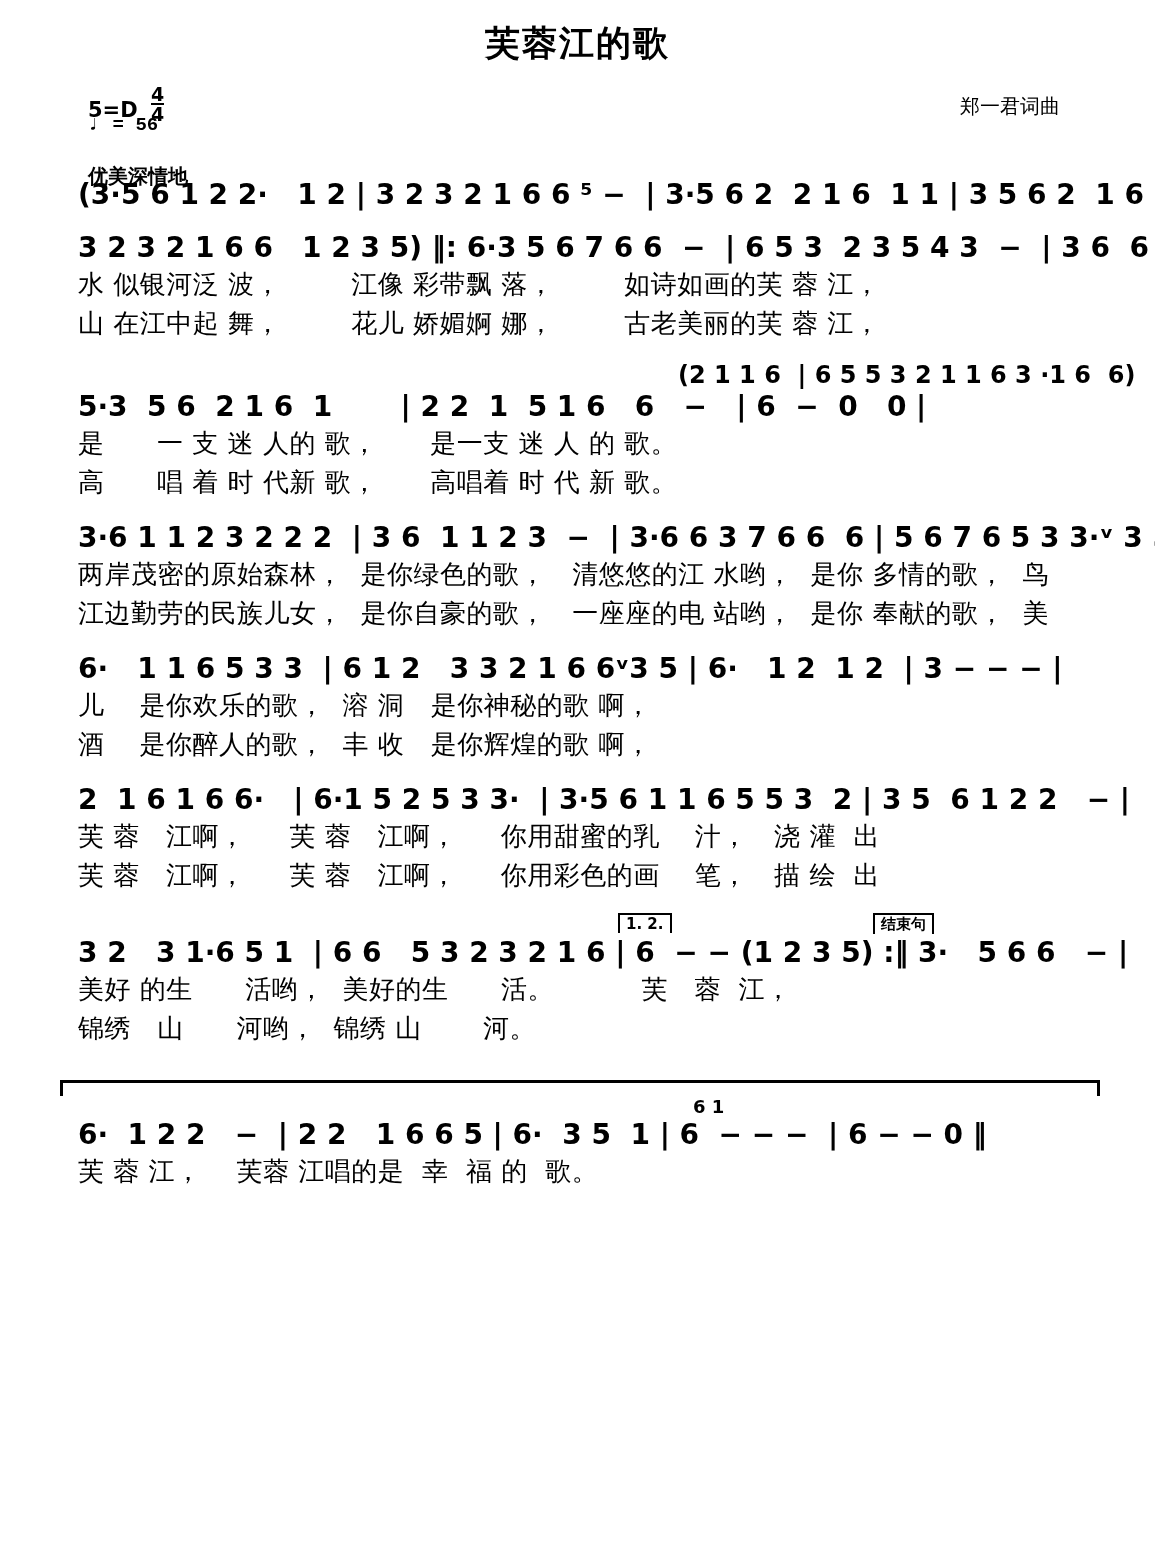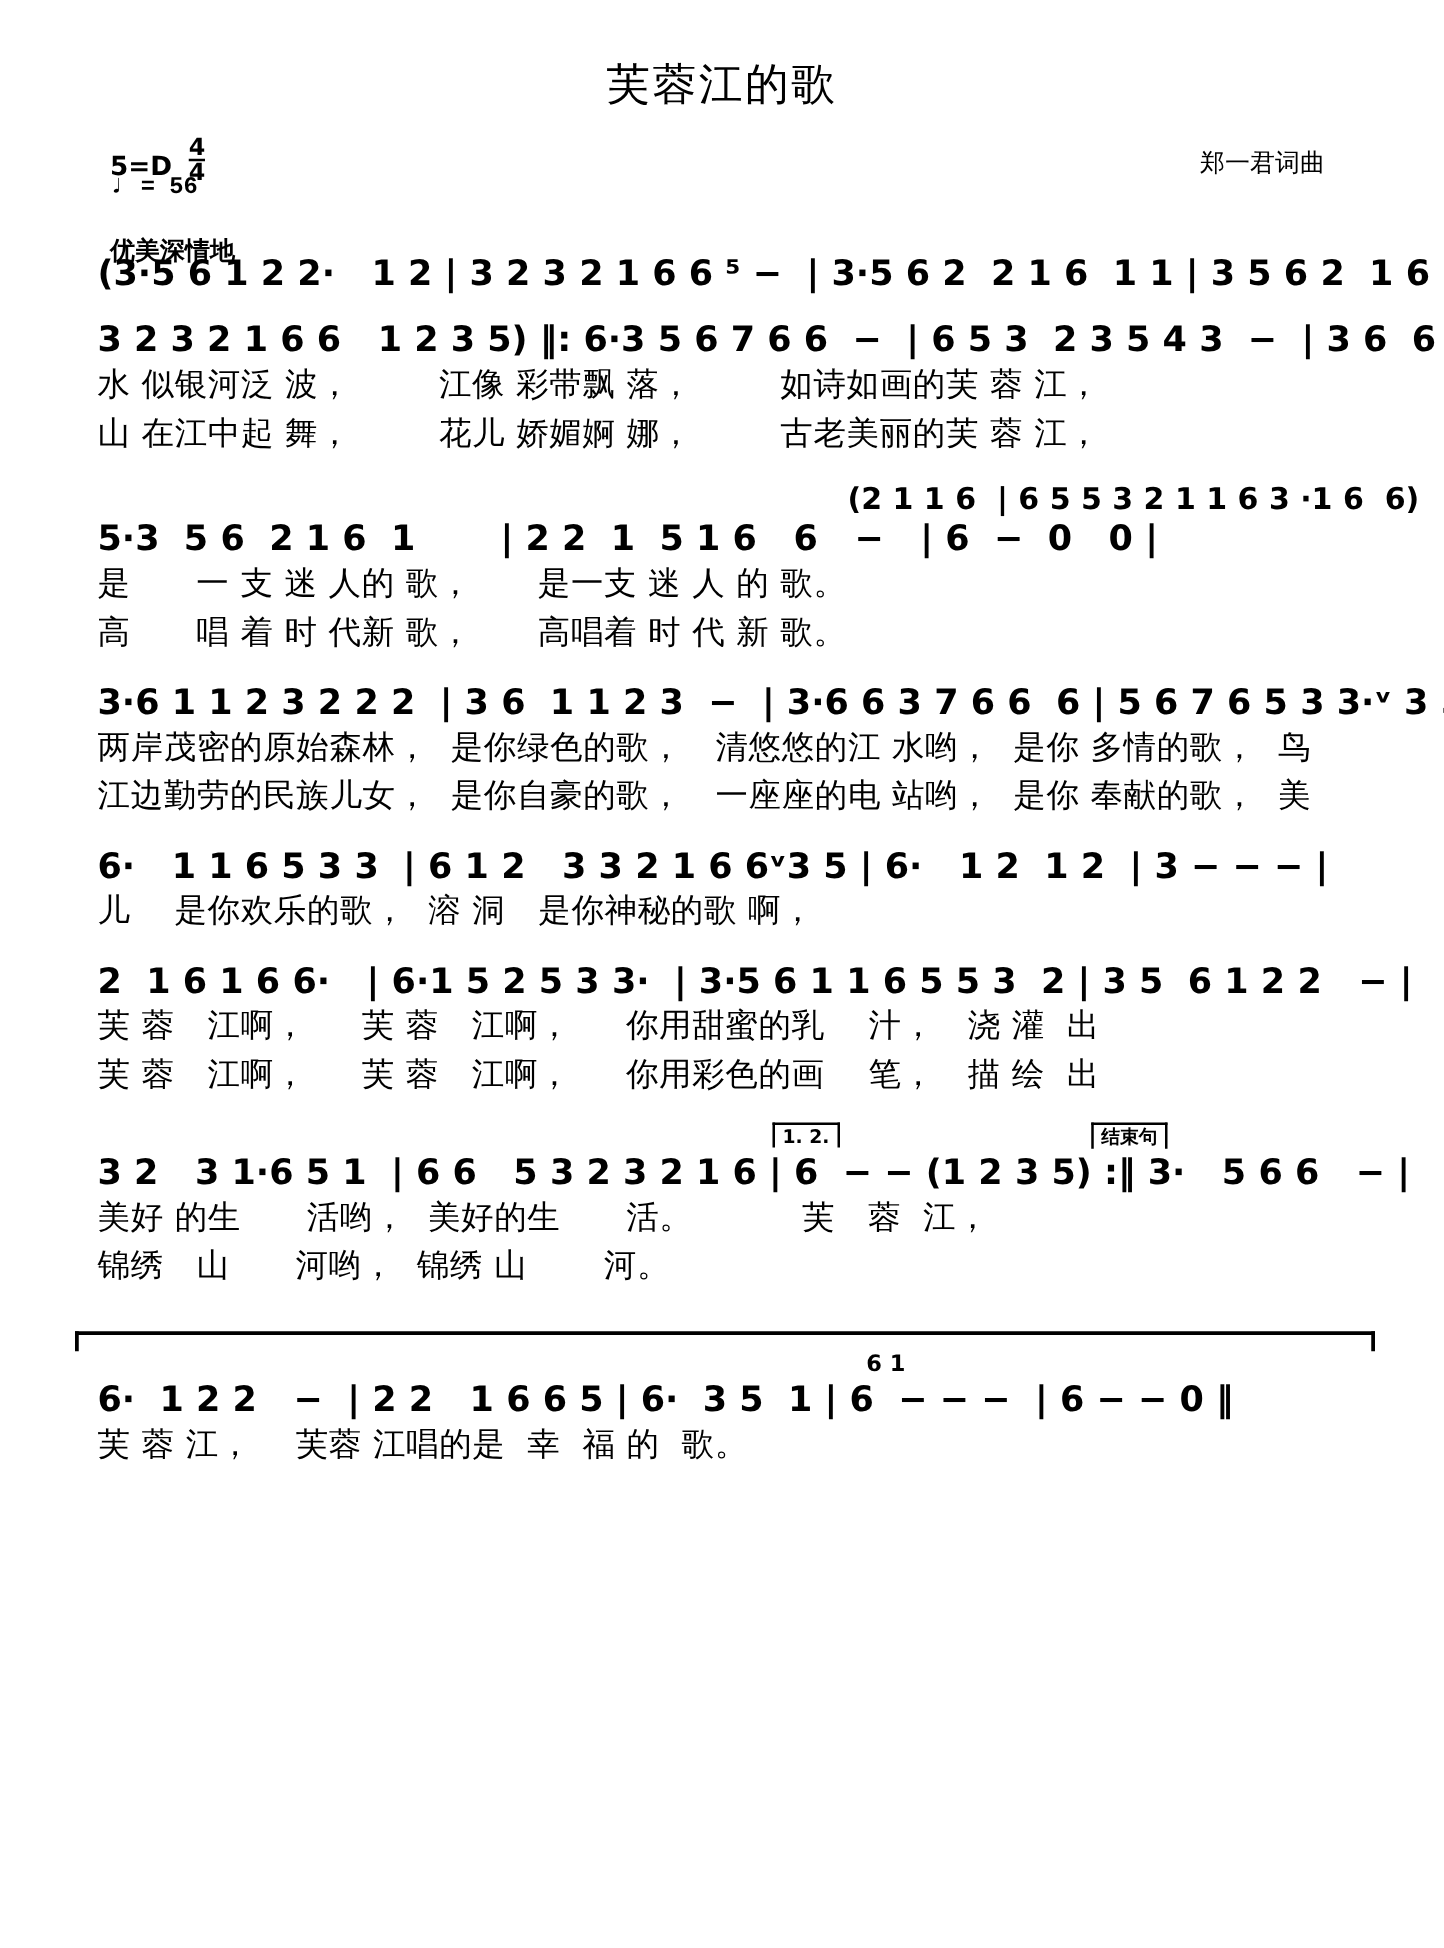--- a/index.html
+++ b/index.html
@@ -16,24 +16,24 @@
     overflow: hidden;
   }
   .sheet {
     position: relative;
     width: 1155px;
     height: 1558px;
   }
   .title {
     text-align: center;
     font-family: "DejaVu Sans", sans-serif;
-    font-weight: normal;
+    font-weight: bold;
     font-size: 35px;
     letter-spacing: 2px;
-    margin-top: 44px;
+    margin-top: 20px;
   }
   .hdr {
     position: relative;
     height: 110px;
   }
   .key-sig {
     position: absolute;
     left: 88px;
     top: 18px;
     font-family: "DejaVu Sans", sans-serif;
@@ -172,20 +172,21 @@
   <div class="system">
     <div class="notes">3·6 1 1 2 3 2 2 2  | 3 6  1 1 2 3  −  | 3·6 6 3 7 6 6  6 | 5 6 7 6 5 3 3·ᵛ 3 5 |</div>
     <div class="lyric">两岸茂密的原始森林，  是你绿色的歌，   清悠悠的江 水哟，  是你 多情的歌，  鸟</div>
     <div class="lyric">江边勤劳的民族儿女，  是你自豪的歌，   一座座的电 站哟，  是你 奉献的歌，  美</div>
   </div>
   <div class="rowgap"></div>
 
   <div class="system">
     <div class="notes">6·   1 1 6 5 3 3  | 6 1 2   3 3 2 1 6 6ᵛ3 5 | 6·   1 2  1 2  | 3 − − − |</div>
     <div class="lyric">儿    是你欢乐的歌，  溶 洞   是你神秘的歌 啊，</div>
+    <div class="lyric">酒    是你醉人的歌，  丰 收   是你辉煌的歌 啊，</div>
   </div>
   <div class="rowgap"></div>
 
   <div class="system">
     <div class="notes">2  1 6 1 6 6·   | 6·1 5 2 5 3 3·  | 3·5 6 1 1 6 5 5 3  2 | 3 5  6 1 2 2   − |</div>
     <div class="lyric">芙 蓉   江啊，     芙 蓉   江啊，     你用甜蜜的乳    汁，   浇 灌  出</div>
     <div class="lyric">芙 蓉   江啊，     芙 蓉   江啊，     你用彩色的画    笔，   描 绘  出</div>
   </div>
   <div class="rowgap"></div>
 

